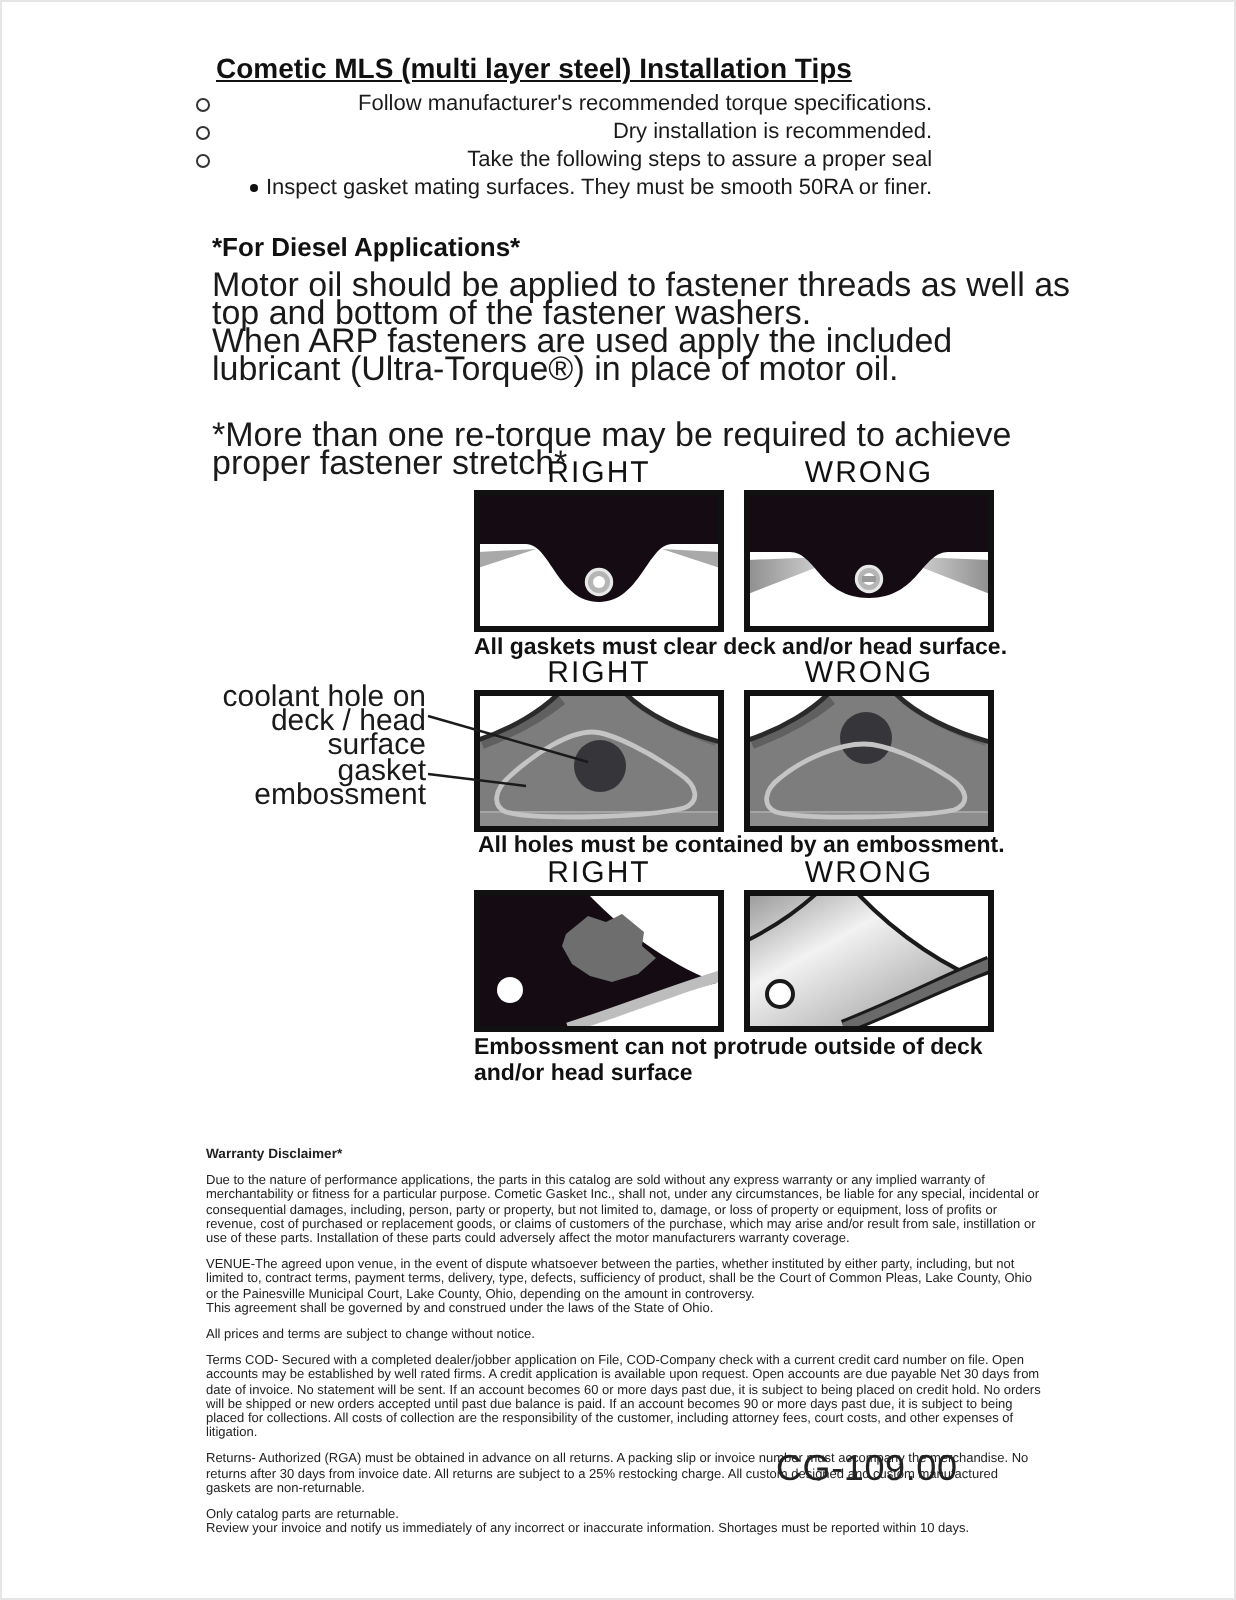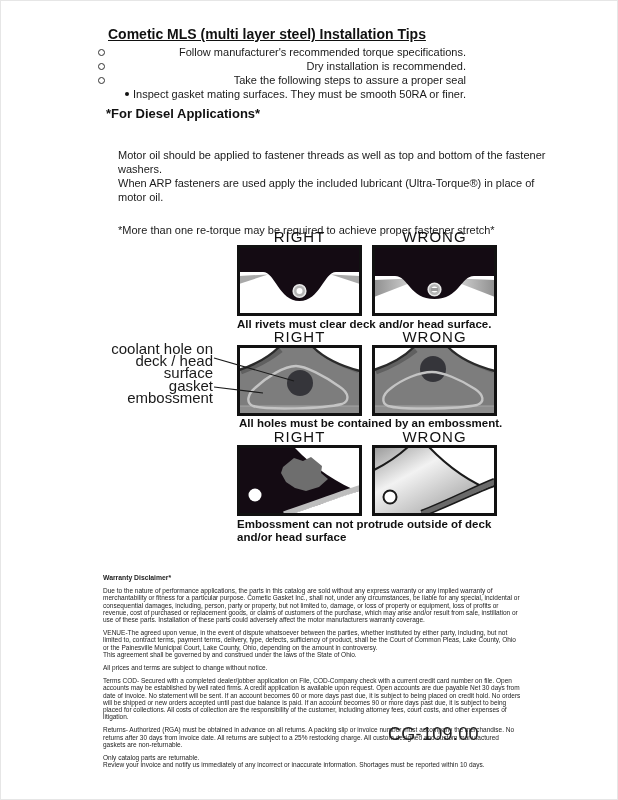--- a/index.html
+++ b/index.html
@@ -10,22 +10,22 @@
   }
   .title{
     position:absolute;left:106px;top:24px;margin:2px;
     font-size:14px;font-weight:bold;text-decoration:underline;color:#111;
   }
   .bullets{position:absolute;left:98px;top:45px;font-size:11px;line-height:14px;color:#1a1a1a;}
   .brow{display:flex;align-items:flex-start;justify-content:space-between;}
   .bm{width:5px;height:5px;border:1px solid #333;border-radius:50%;margin:4px 5px 0 0;flex:none;}
   .sub{padding-left:27px;}
   .bs{width:4px;height:4px;background:#111;border-radius:50%;margin:5px 4px 0 0;flex:none;}
-  .dheading{position:absolute;left:106px;top:106px;margin:0;font-size:13px;font-weight:bold;color:#111;}
-  .para{position:absolute;left:106px;margin:12px;width:430px;font-size:11px;line-height:14px;white-space:pre-line;}
+  .dheading{position:absolute;left:106px;top:116px;margin:0;font-size:13px;font-weight:bold;color:#111;}
+  .para{position:absolute;left:106px;margin:0;width:430px;font-size:17px;line-height:14px;white-space:pre-line;}
   .p-oil{top:136px;}
   .p-heat{top:169px;}
   .p-retorque{top:211px;}
   .dlabel{position:absolute;width:125px;text-align:center;font-size:15px;letter-spacing:1px;color:#111;}
   .l1{top:228px;} .l2{top:328px;} .l3{top:428px;}
   .colR{left:237px;} .colW{left:372px;}
   .dimg{position:absolute;width:125px;height:71px;}
   .i1{top:245px;} .i2{top:345px;} .i3{top:445px;}
   .dcaption{position:absolute;font-size:11.5px;line-height:13px;font-weight:bold;color:#111;white-space:pre-line;}
   .c1{left:237px;top:318px;} .c2{left:239px;top:417px;} .c3{left:237px;top:518px;}
@@ -93,21 +93,21 @@
     </defs>
     <rect x="1.5" y="1.5" width="122" height="68" fill="#ffffff" stroke="#111" stroke-width="3"></rect>
     <polygon points="2,35 51,33 2,52" fill="url(#gwL)"></polygon>
     <polygon points="123,35 74,33 123,52" fill="url(#gwR)"></polygon>
     <path d="M2,2 H123 V31 H102 C89,31 87,54 62.5,54 C38,54 36,31 23,31 H2 Z" fill="#140b13"></path>
     <circle cx="62.5" cy="44.5" r="6.3" fill="#b5b5b5" stroke="#e8e8e8" stroke-width="1.6"></circle>
     <circle cx="62.5" cy="44.5" r="3" fill="#ffffff"></circle>
     <rect x="59" y="43" width="7" height="3" fill="#9a9a9a"></rect>
     <rect x="1.5" y="1.5" width="122" height="68" fill="none" stroke="#111" stroke-width="3"></rect>
   </svg>
-  <div class="dcaption c1">All rivets must clear deck and/or head surface.</div>
+  <div class="dcaption c1">All gaskets must clear deck and/or head surface.</div>
 
   <div class="dlabel l2 colR">RIGHT</div>
   <div class="dlabel l2 colW">WRONG</div>
 
   <svg class="dimg i2 colR" viewBox="0 0 125 71">
     <rect x="1.5" y="1.5" width="122" height="68" fill="#7d7d7d" stroke="#111" stroke-width="3"></rect>
     <rect x="2" y="61" width="121" height="8" fill="#8d8d8d"></rect>
     <line x1="2" y1="61" x2="123" y2="61" stroke="#a5a5a5" stroke-width="1"></line>
     <path d="M44,5 C34,13 20,21 4,27" stroke="#606060" stroke-width="5" fill="none"></path>
     <path d="M80,5 C90,13 106,21 121,26" stroke="#6a6a6a" stroke-width="4" fill="none"></path>

